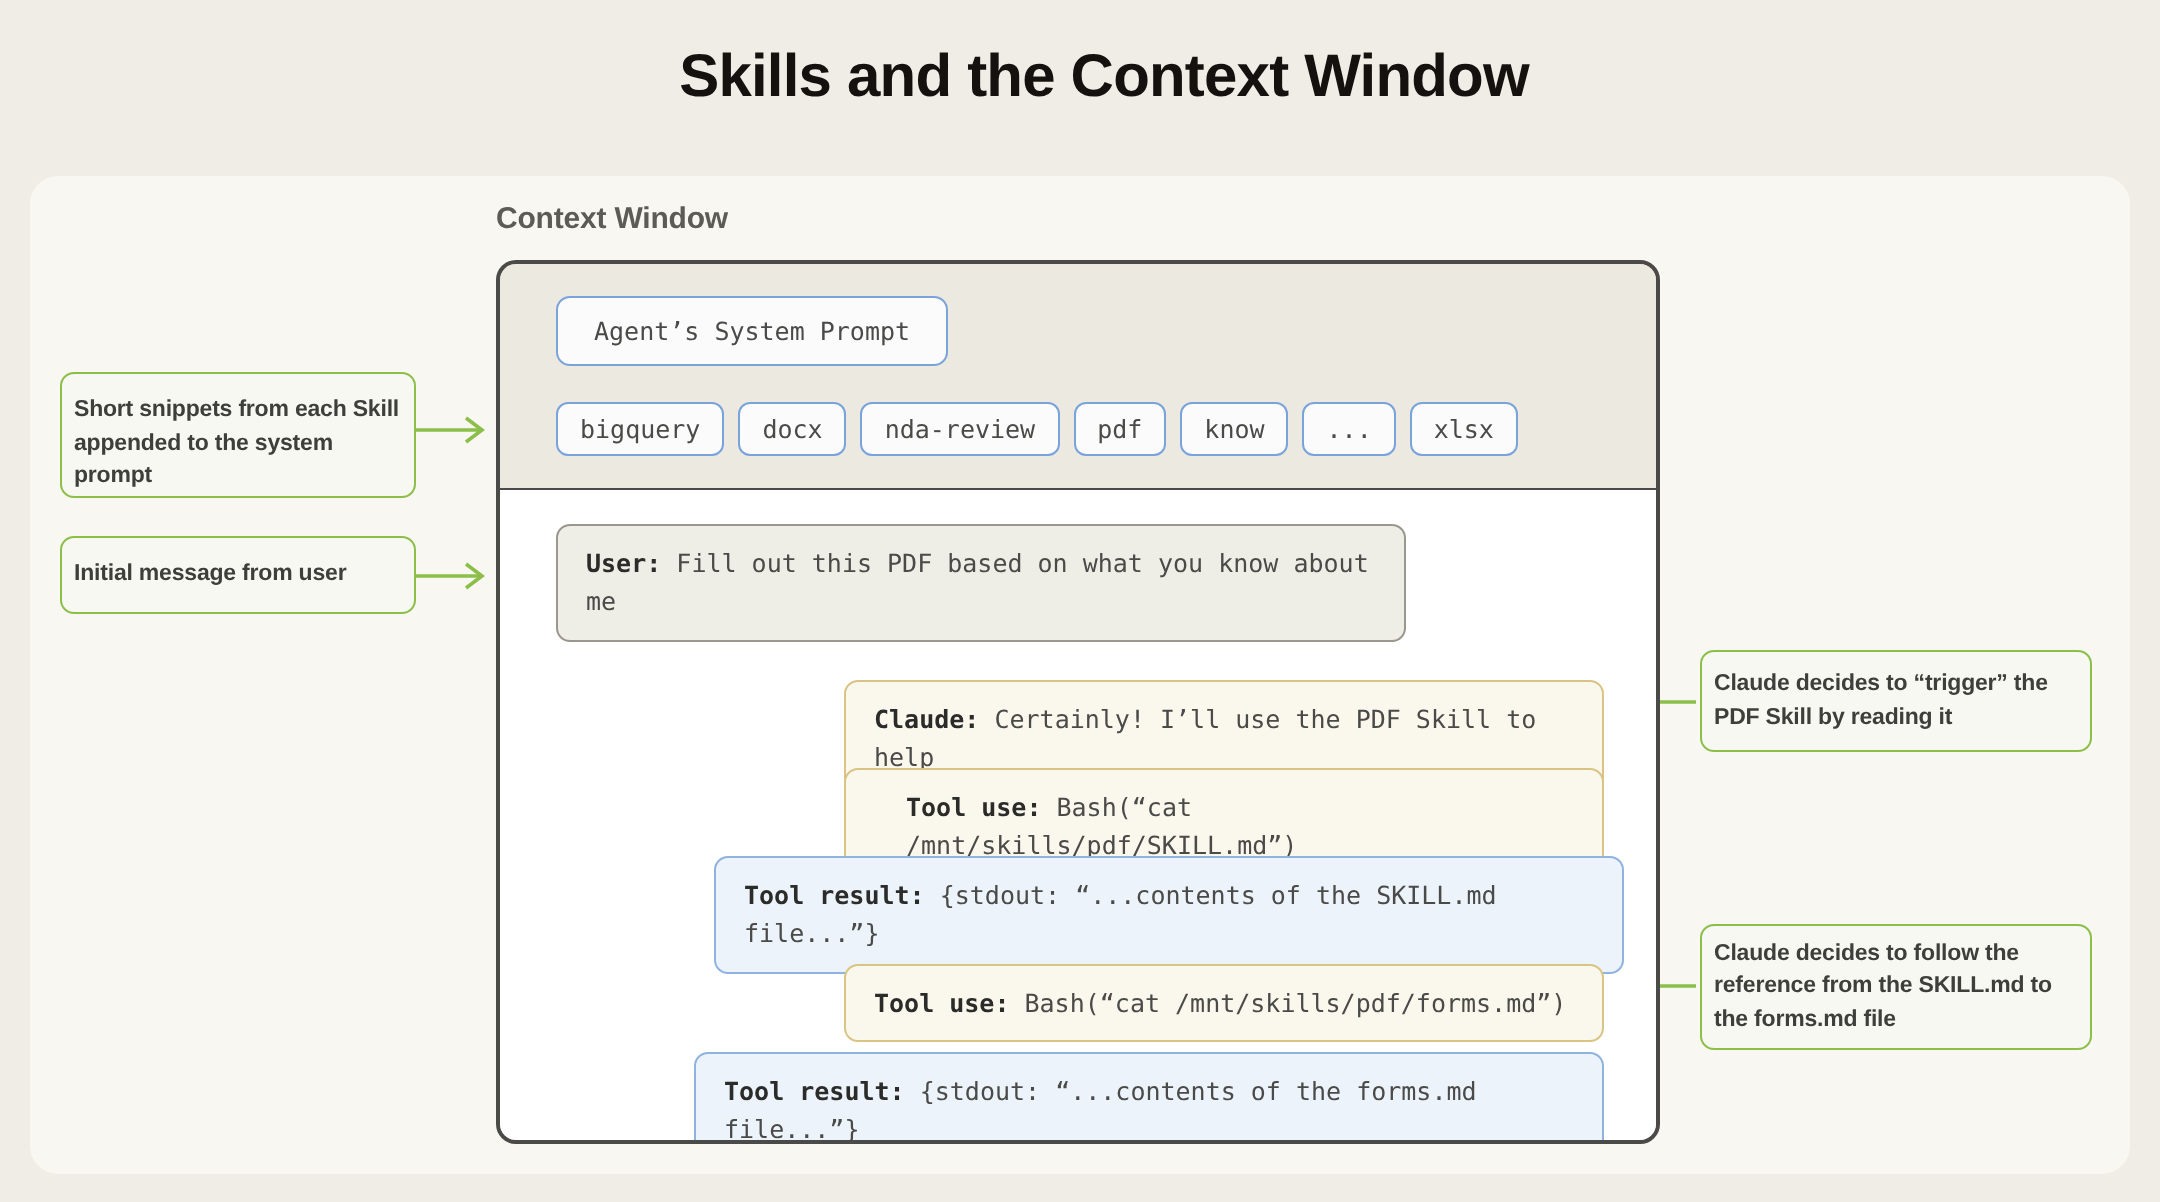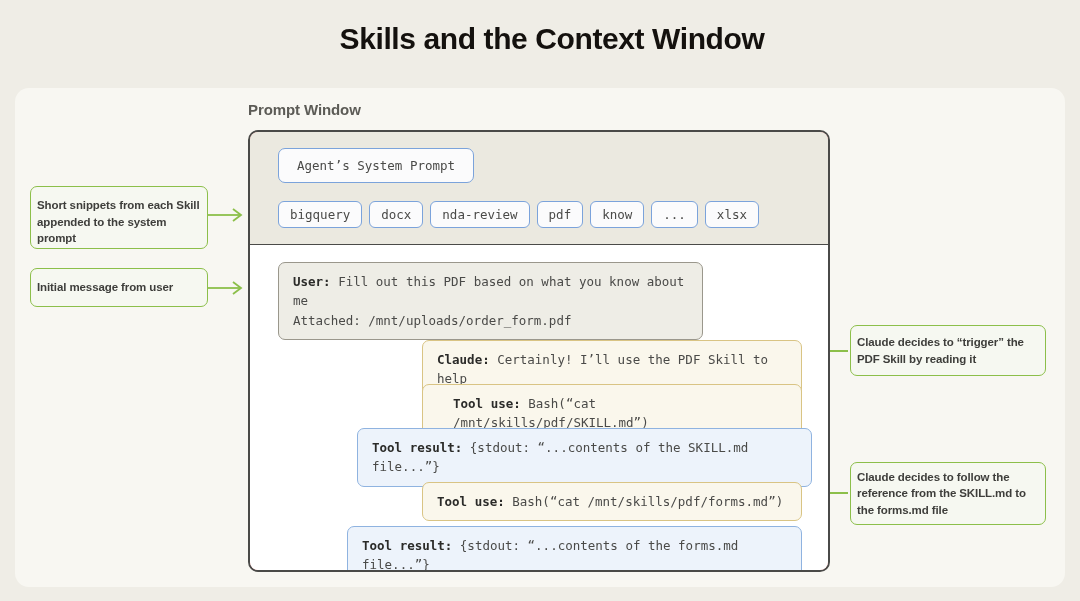--- a/index.html
+++ b/index.html
@@ -121,42 +121,41 @@
     <path d="M233 209 L 241 215 L 233 221"></path>
     <path d="M208 288 L 240 288"></path>
     <path d="M233 282 L 241 288 L 233 294"></path>
     <path d="M848 351 L 812 351"></path>
     <path d="M821 345 L 812 351 L 821 357"></path>
     <path d="M848 493 L 812 493"></path>
     <path d="M821 487 L 812 493 L 821 499"></path>
   </g>
 </svg>
 
-<div class="cw-label">Prompt Window</div>
+<div class="cw-label">Context Window</div>
 
 <div class="cw-box">
 
   <div class="sys-band">
     <div class="sys-prompt">Agent’s System Prompt</div>
     <div class="chips">
       <div class="chip">bigquery</div>
       <div class="chip">docx</div>
       <div class="chip">nda-review</div>
       <div class="chip">pdf</div>
       <div class="chip">know</div>
       <div class="chip">...</div>
       <div class="chip">xlsx</div>
     </div>
   </div>
 
   <div class="transcript">
 
     <div class="msg msg-user">
       <div><b>User:</b><span> Fill out this PDF based on what you know about me</span></div>
-      <div>Attached: /mnt/uploads/order_form.pdf</div>
     </div>
 
     <div class="msg msg-claude">
       <b>Claude:</b><span> Certainly! I’ll use the PDF Skill to help</span>
     </div>
 
     <div class="msg msg-tooluse-1">
       <b>Tool use:</b><span> Bash(“cat /mnt/skills/pdf/SKILL.md”)</span>
     </div>
 

